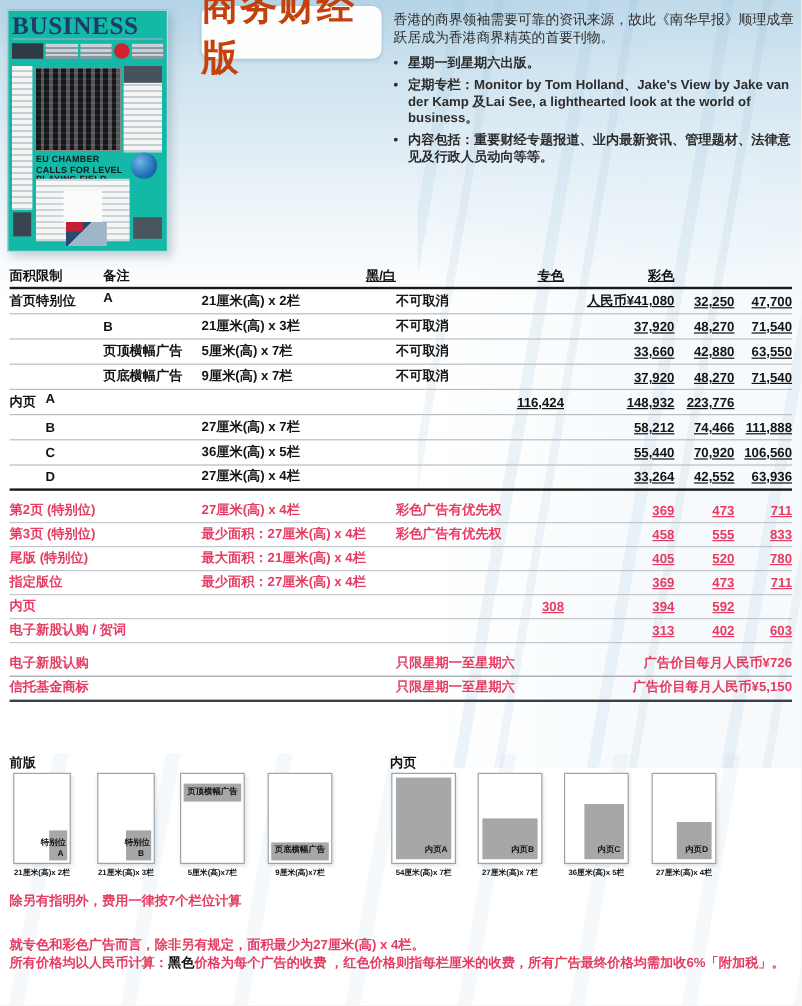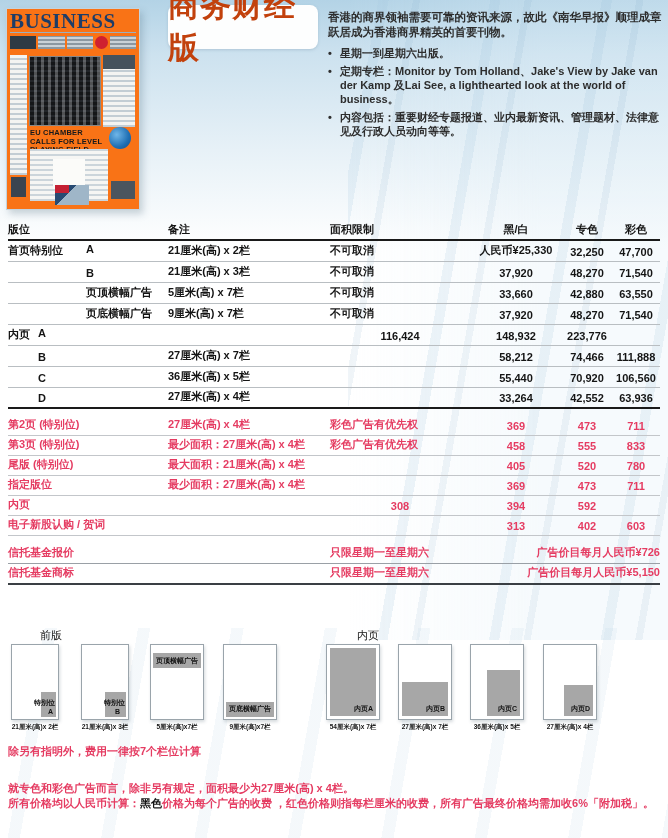--- a/index.html
+++ b/index.html
@@ -17,21 +17,21 @@
         rgba(163,198,222,0) 40px 64px, rgba(130,170,200,.22) 64px 71px,
         rgba(163,198,222,0) 71px 110px),
       linear-gradient(90deg, rgba(255,255,255,0) 0%, rgba(222,237,246,.5) 60%); }
   .bg-streaks-bottom { position:absolute; left:0; bottom:0; width:100%; height:210px; opacity:.4;
     background:repeating-linear-gradient(100deg,
         rgba(176,205,225,0) 0 44px, rgba(176,205,225,.33) 44px 56px,
         rgba(176,205,225,0) 56px 92px); }
 
   
   .cover { position:absolute; left:6px; top:8px; width:134px; height:202px;
-    background:#f97316; border:1px solid #c4d3dd; box-shadow:3px 4px 7px rgba(60,90,110,.25); }
+    background:#14b8a6; border:1px solid #c4d3dd; box-shadow:3px 4px 7px rgba(60,90,110,.25); }
   .mast { font-family:"Liberation Serif", serif; font-weight:bold; color:#1d3d68;
     font-size:21px; letter-spacing:.5px; padding:1px 3px 0 3px; line-height:22px; }
   .mast-rule { height:1px; background:#9db0bf; margin:0 3px; }
   .promo { position:absolute; left:3px; top:26px; right:3px; height:15px; display:flex; gap:2px; align-items:center; }
   .promo .pb { flex:1; height:13px; background:repeating-linear-gradient(0deg,#8b98a2 0 2px,#c9d2d8 2px 4px); }
   .promo .pb.dark { background:#2e3a44; }
   .promo .pin { width:13px; height:13px; border-radius:50%; background:#cf2130; flex:0 0 13px; }
   .colL { position:absolute; left:3px; top:46px; width:17px; height:120px;
     background:repeating-linear-gradient(0deg,#c3cdd4 0 2px,#f4f4f2 2px 5px); }
   .photo { position:absolute; left:23px; top:48px; width:70px; height:68px;
@@ -54,48 +54,48 @@
     background:linear-gradient(135deg,#274a72 0 40%, #9fb6c8 40% 100%); }
   .smphoto2 .redtag { position:absolute; left:0; top:0; width:14px; height:8px; background:#c42033; }
   .smphoto3 { position:absolute; right:4px; top:172px; width:24px; height:18px; background:#4a555e; }
 
   
   .title-box { position:absolute; left:168px; top:5px; width:150px; height:44px;
     background:#fdfefe; border-radius:8px; box-shadow:0 1px 3px rgba(120,150,170,.35);
     display:flex; align-items:center; justify-content:center; }
   .title-box h1 { color:#c2410c; font-size:31px; font-weight:bold; letter-spacing:1px; }
   .intro { position:absolute; left:328px; top:10px; width:336px; color:#2d2d2d; }
-  .intro p { font-size:11.5px; line-height:15px; font-weight:bold; margin-bottom:6px; }
+  .intro p { font-size:11.5px; line-height:15px; font-weight:normal; margin-bottom:6px; }
   .intro ul { list-style:none; }
   .intro li { position:relative; font-size:11px; line-height:14px; font-weight:bold;
     padding-left:12px; margin-bottom:4px; }
   .intro li::before { content:"•"; position:absolute; left:0; top:0; font-size:11px; }
 
   
   .table { position:absolute; left:8px; top:222px; width:652px; font-size:11px;
     font-weight:bold; color:#141414; }
   .trow { display:grid; grid-template-columns:78px 82px 162px 1fr 92px 50px 48px;
     align-items:end; border-bottom:1px solid #b9bec2; }
   .trow > div { padding-bottom:3px; white-space:nowrap; }
   .thead { height:19px; border-bottom:2px solid #1a1a1a; }
   .brow { height:21px; }
   .rrow { height:20px; color:#e53c62; border-bottom:1px solid #c3c6ca; }
   .frow { height:21px; color:#e53c62; border-bottom:1px solid #9aa0a6; }
   .section-end { border-bottom:2px solid #1a1a1a; }
   .frow-last { border-bottom:2px solid #3a3f44; }
-  .num { text-align:center; }
+  .num { text-align:right;text-decoration:underline; }
   .c-span2 { grid-column:1/3; display:flex; }
   .c-span2 .g { width:78px; flex:0 0 78px; }
   .c-span2 .g-narrow { width:30px; flex:0 0 30px; }
   .c-label3 { grid-column:1/4; }
   .c-price3 { grid-column:5/8; text-align:right; }
   .table-gap { height:7px; border-bottom:none; }
 
   
-  .diag-label { position:absolute; font-size:11px; font-weight:normal; color:#141414;margin-left:32px; }
+  .diag-label { position:absolute; font-size:11px; font-weight:bold; color:#141414; }
   .diag-item { position:absolute; width:70px; text-align:center; }
   .pagebox { position:relative; margin:0 auto; width:48px; height:76px; background:#fff;
     border:1px solid #9aa4ab; box-shadow:1px 2px 3px rgba(90,110,125,.25); }
   .pagebox.wide { width:54px; }
   .grayfill { position:absolute; background:#a7a7a7; }
   .boxtag { position:absolute; font-size:7px; line-height:8px; font-weight:bold; color:#111; white-space:nowrap; }
   .caption { margin-top:3px; font-size:6.5px; font-weight:bold; color:#141414; white-space:nowrap; }
 
   
   .fnotes { position:absolute; left:8px; font-size:11px; font-weight:bold; line-height:14.5px;
@@ -144,36 +144,35 @@
     <p>香港的商界领袖需要可靠的资讯来源，故此《南华早报》顺理成章跃居成为香港商界精英的首要刊物。</p>
     <ul>
       <li>星期一到星期六出版。</li>
       <li>定期专栏：Monitor by Tom Holland、Jake's View by Jake van der Kamp 及Lai See, a lighthearted look at the world of business。</li>
       <li>内容包括：重要财经专题报道、业内最新资讯、管理题材、法律意见及行政人员动向等等。</li>
     </ul>
   </div>
 
   <div class="table">
     <div class="trow thead">
-      <div class="c-span2">版位</div>
+      <div>面积限制</div>
       <div>备注</div>
-      <div>面积限制</div>
       <div class="num">黑/白</div>
       <div class="num">专色</div>
       <div class="num">彩色</div>
     </div>
 
     <div class="trow brow">
       <div class="c-span2">
           <span class="g">首页特别位</span>
           <span>A</span>
         </div>
       <div>21厘米(高) x 2栏</div>
       <div>不可取消</div>
-      <div class="num">人民币¥25,330</div>
+      <div class="num">人民币¥41,080</div>
       <div class="num">32,250</div>
       <div class="num">47,700</div>
     </div>
     <div class="trow brow">
       <div class="c-span2">
           <span class="g"></span>
           <span>B</span>
         </div>
       <div>21厘米(高) x 3栏</div>
       <div>不可取消</div>
@@ -293,21 +292,21 @@
       <div></div>
       <div></div>
       <div class="num">313</div>
       <div class="num">402</div>
       <div class="num">603</div>
     </div>
 
     <div class="trow table-gap"></div>
 
     <div class="trow frow">
-      <div class="c-label3">信托基金报价</div>
+      <div class="c-label3">电子新股认购</div>
       <div>只限星期一至星期六</div>
       <div class="c-price3">广告价目每月人民币¥726</div>
     </div>
     <div class="trow frow frow-last">
       <div class="c-label3">信托基金商标</div>
       <div>只限星期一至星期六</div>
       <div class="c-price3">广告价目每月人民币¥5,150</div>
     </div>
   </div>
 

